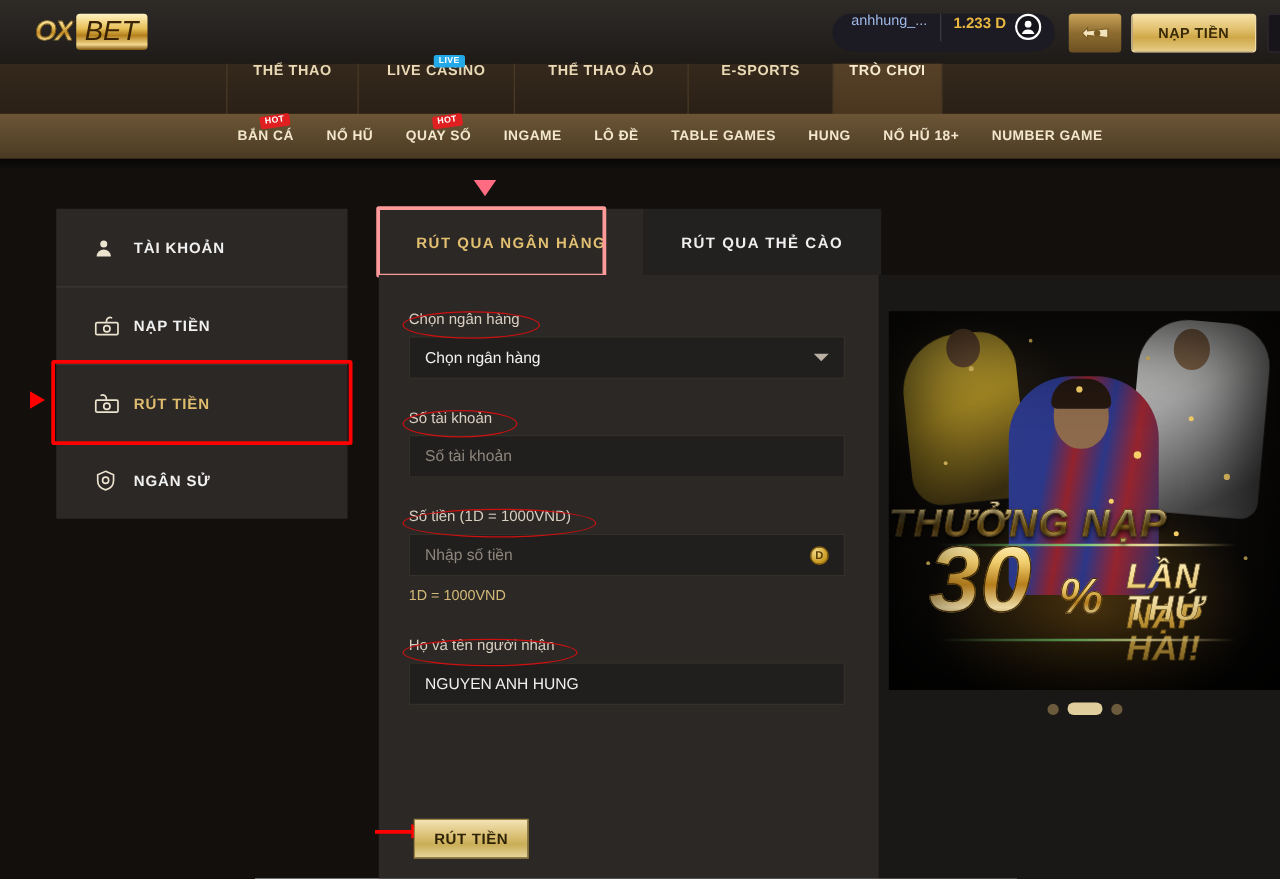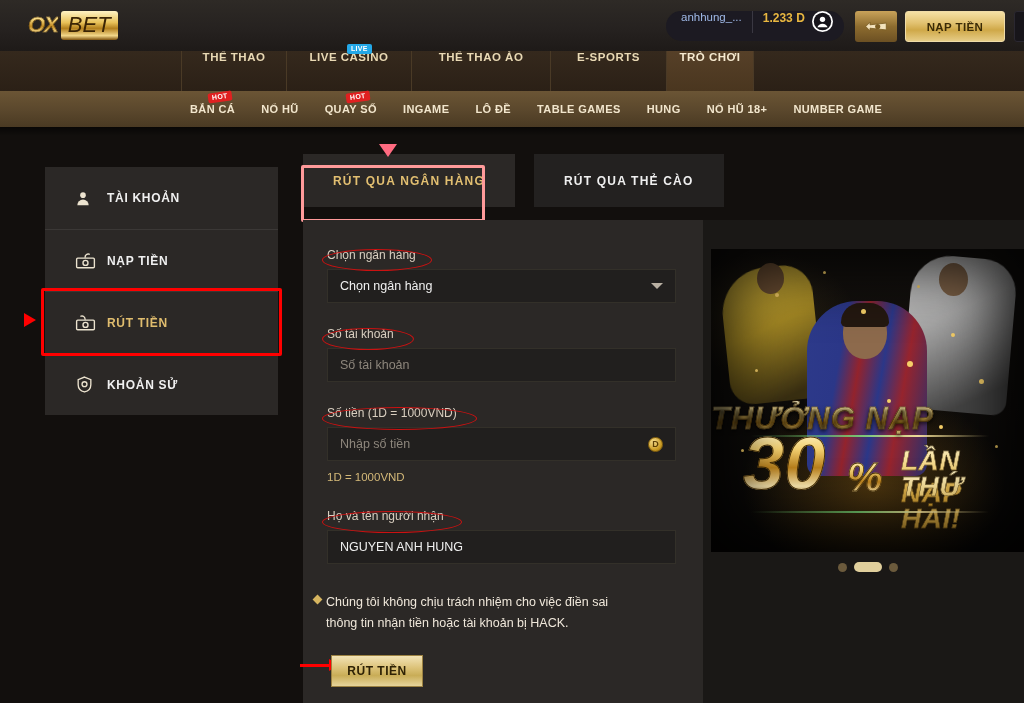--- a/index.html
+++ b/index.html
@@ -161,22 +161,22 @@
   }
   .hl-arrow {
     position: absolute; left: 24px; top: 313px;
     width: 0; height: 0;
     border-top: 7px solid transparent; border-bottom: 7px solid transparent;
     border-left: 12px solid #ff0000;
   }
 
   
   .tabs {
-    position: absolute; left: 303px; top: 154px;
-    height: 53px; display: flex; gap: 19px;
+    position: absolute; left: 303px; top: 167px;
+    height: 53px; display: flex;
   }
   .tab {
     display: flex; align-items: center; justify-content: center;
     padding: 0 30px; height: 53px;
     font-size: 12px; font-weight: bold; letter-spacing: 1.2px;
   }
   .tab.active { background: #2b2826; color: #e2bf71; }
   .tab.inactive { background: #232120; color: #efefef; }
 
   .tab-hl {
@@ -491,21 +491,21 @@
       <span class="si-lbl">RÚT TIỀN</span>
     </div>
 
     <div class="side-item">
       <span class="si-ico">
         <svg width="19" height="19" viewBox="0 0 24 24" fill="none" stroke="#ece3cf" stroke-width="1.7">
           <path d="M12 2.6 20 6v6.2c0 5-3.4 8-8 9.2-4.6-1.2-8-4.2-8-9.2V6z"></path>
           <circle cx="12" cy="11.6" r="3.1"></circle>
         </svg>
       </span>
-      <span class="si-lbl">KHOẢN SỬ</span>
+      <span class="si-lbl">NGÂN SỬ</span>
     </div>
   </div>
 
   <div class="hl-box"></div>
   <div class="hl-arrow"></div>
 
   <div class="tabs">
     <div class="tab active">RÚT QUA NGÂN HÀNG</div>
     <div class="tab inactive">RÚT QUA THẺ CÀO</div>
   </div>
@@ -540,25 +540,20 @@
       <span class="fld-label">Họ và tên người nhận</span>
       <div class="ctl">NGUYEN ANH HUNG</div>
     </div>
   </div>
 
   <div class="oval" style="left:322px;top:249px;width:110px;height:22px"></div>
   <div class="oval" style="left:322px;top:328px;width:92px;height:22px"></div>
   <div class="oval" style="left:322px;top:407px;width:155px;height:23px"></div>
   <div class="oval" style="left:322px;top:511px;width:140px;height:22px"></div>
 
-  <div class="note">
-    <span class="dia"></span>
-    <div>Chúng tôi không chịu trách nhiệm cho việc điền sai</div>
-    <div>thông tin nhận tiền hoặc tài khoản bị HACK.</div>
-  </div>
 
   <div class="btn-arrow"></div>
   <div class="btn-rut">RÚT TIỀN</div>
 
   <div class="bannerwrap">
     <div class="bn-bg"></div>
 
     <div class="pl pl-ney"></div>
     <div class="pl-ney-head"></div>
     <div class="pl pl-ron"></div>

